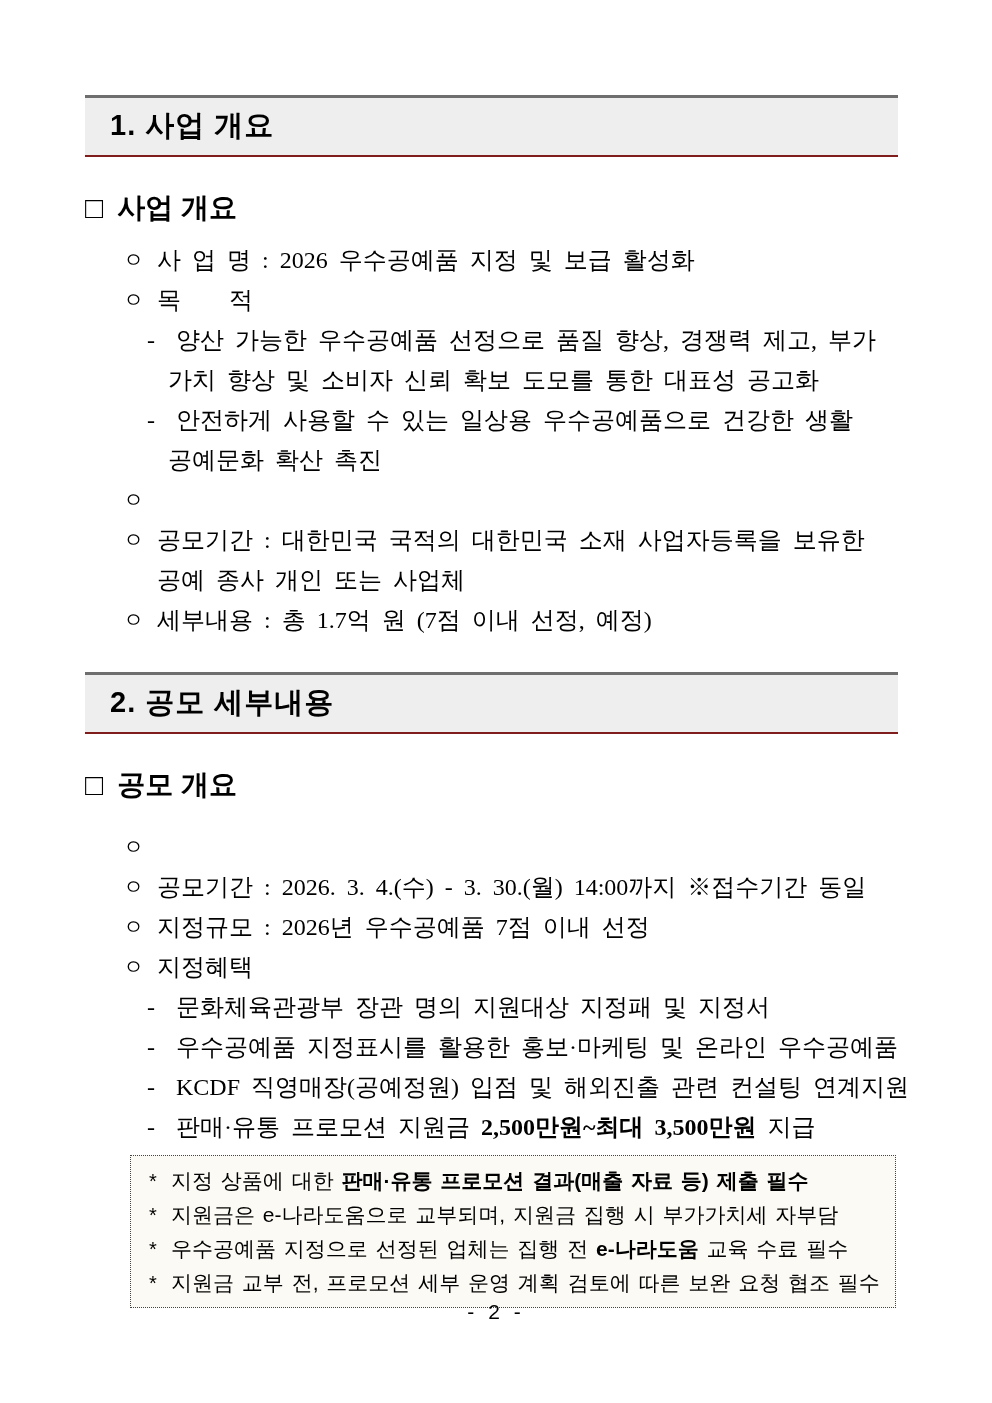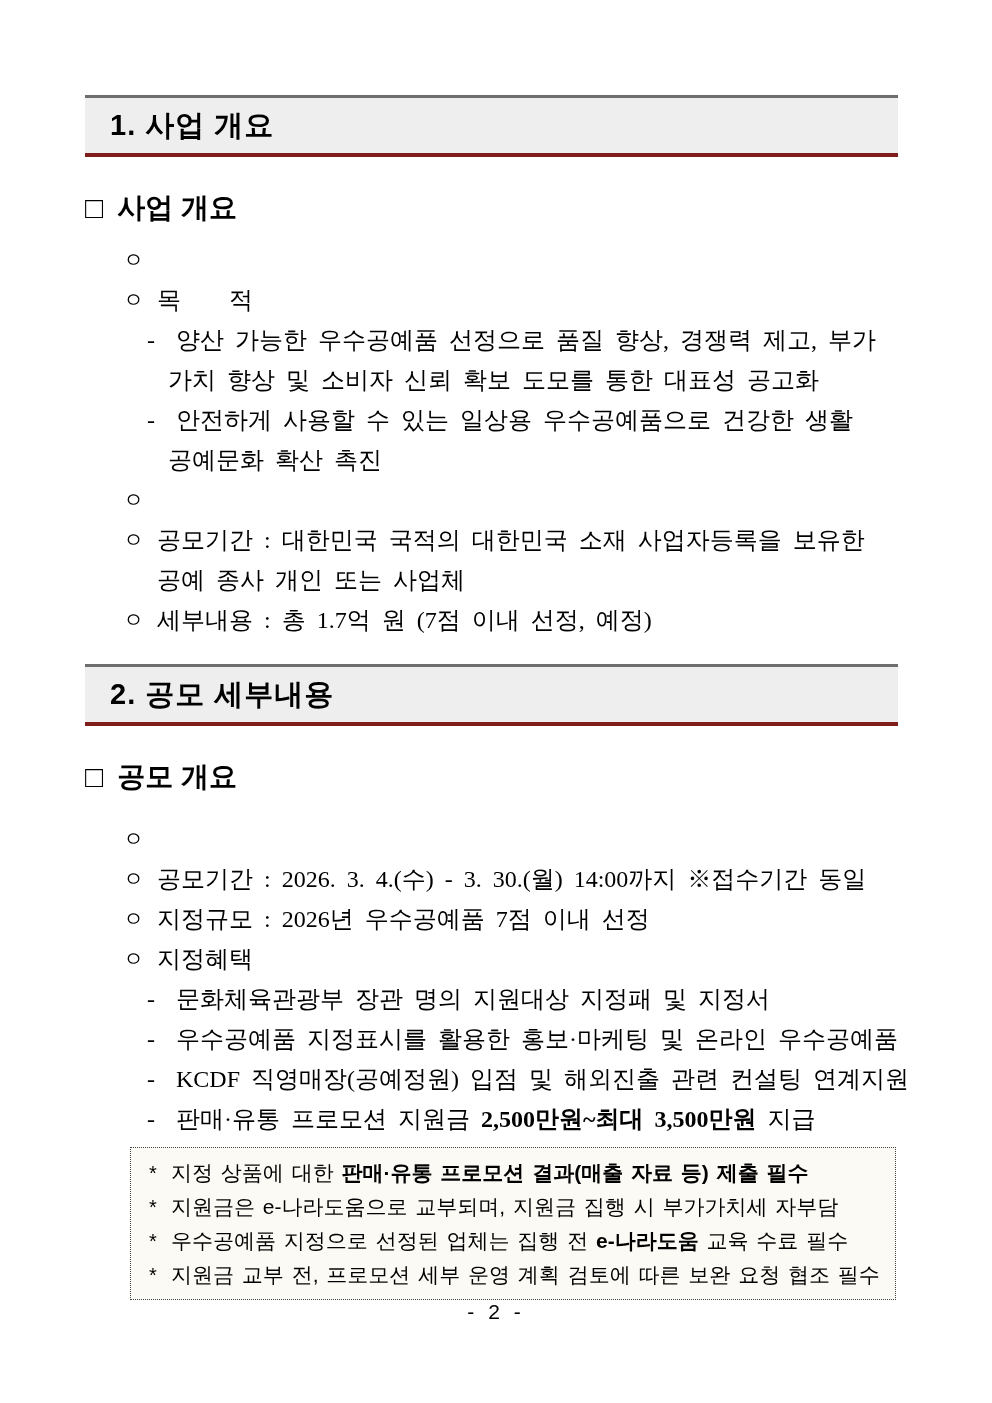--- a/index.html
+++ b/index.html
@@ -16,21 +16,21 @@
   .content {
     position: absolute;
     left: 85px;
     top: 95px;
     width: 813px;
   }
   
   .sec-header {
     background: #eeeeee;
     border-top: 3px solid #6e6e6e;
-    border-bottom: 4px solid #7f1d1d;
+    border-bottom: 2px solid #7f1d1d;
     height: 62px;
     line-height: 54px;
     padding-left: 25px;
     font-family: "Liberation Sans", "DejaVu Sans", sans-serif;
     font-weight: bold;
     font-size: 29px;
     letter-spacing: 1px;
   }
   
   .sub-heading {
@@ -59,21 +59,21 @@
     word-spacing: 5px;
   }
   .line .mk { flex: 0 0 auto; display: inline-block; }
   .line.o   { padding-left: 38px; }
   .line.o .mk { width: 34px; font-size: 21px; }
   .line.d   { padding-left: 62px; }
   .line.d .mk { width: 29px; }
   .line.c0  { padding-left: 72px; }  
   .line.c1  { padding-left: 83px; align-items: center; }  
   .line b, .note-line b { font-weight: bold; }
-  .sec2-gap { margin-top: 24px; }
+  .sec2-gap { margin-top: 32px; }
   .lines2-gap { margin-top: 22px; }
   
   .note-box {
     margin-top: 8px;
     margin-left: 45px;
     width: 766px;
     background: #fbfaf4;
     border: 1px dotted #444444;
     padding: 8px 14px 7px 14px;
   }
@@ -114,20 +114,21 @@
     </div>
 
     <div class="sub-heading">
       <span class="chk">□</span>
       <span>사업 개요</span>
     </div>
 
     <div class="lines">
       <div class="line o">
         <span class="mk">ㅇ</span>
+        <span>사 업 명 : 2026 우수공예품 지정 및 보급 활성화</span>
       </div>
       <div class="line o">
         <span class="mk">ㅇ</span>
         <span>목　　적</span>
       </div>
       <div class="line d">
         <span class="mk">-</span>
         <span>양산 가능한 우수공예품 선정으로 품질 향상, 경쟁력 제고, 부가</span>
       </div>
       <div class="line c1">

